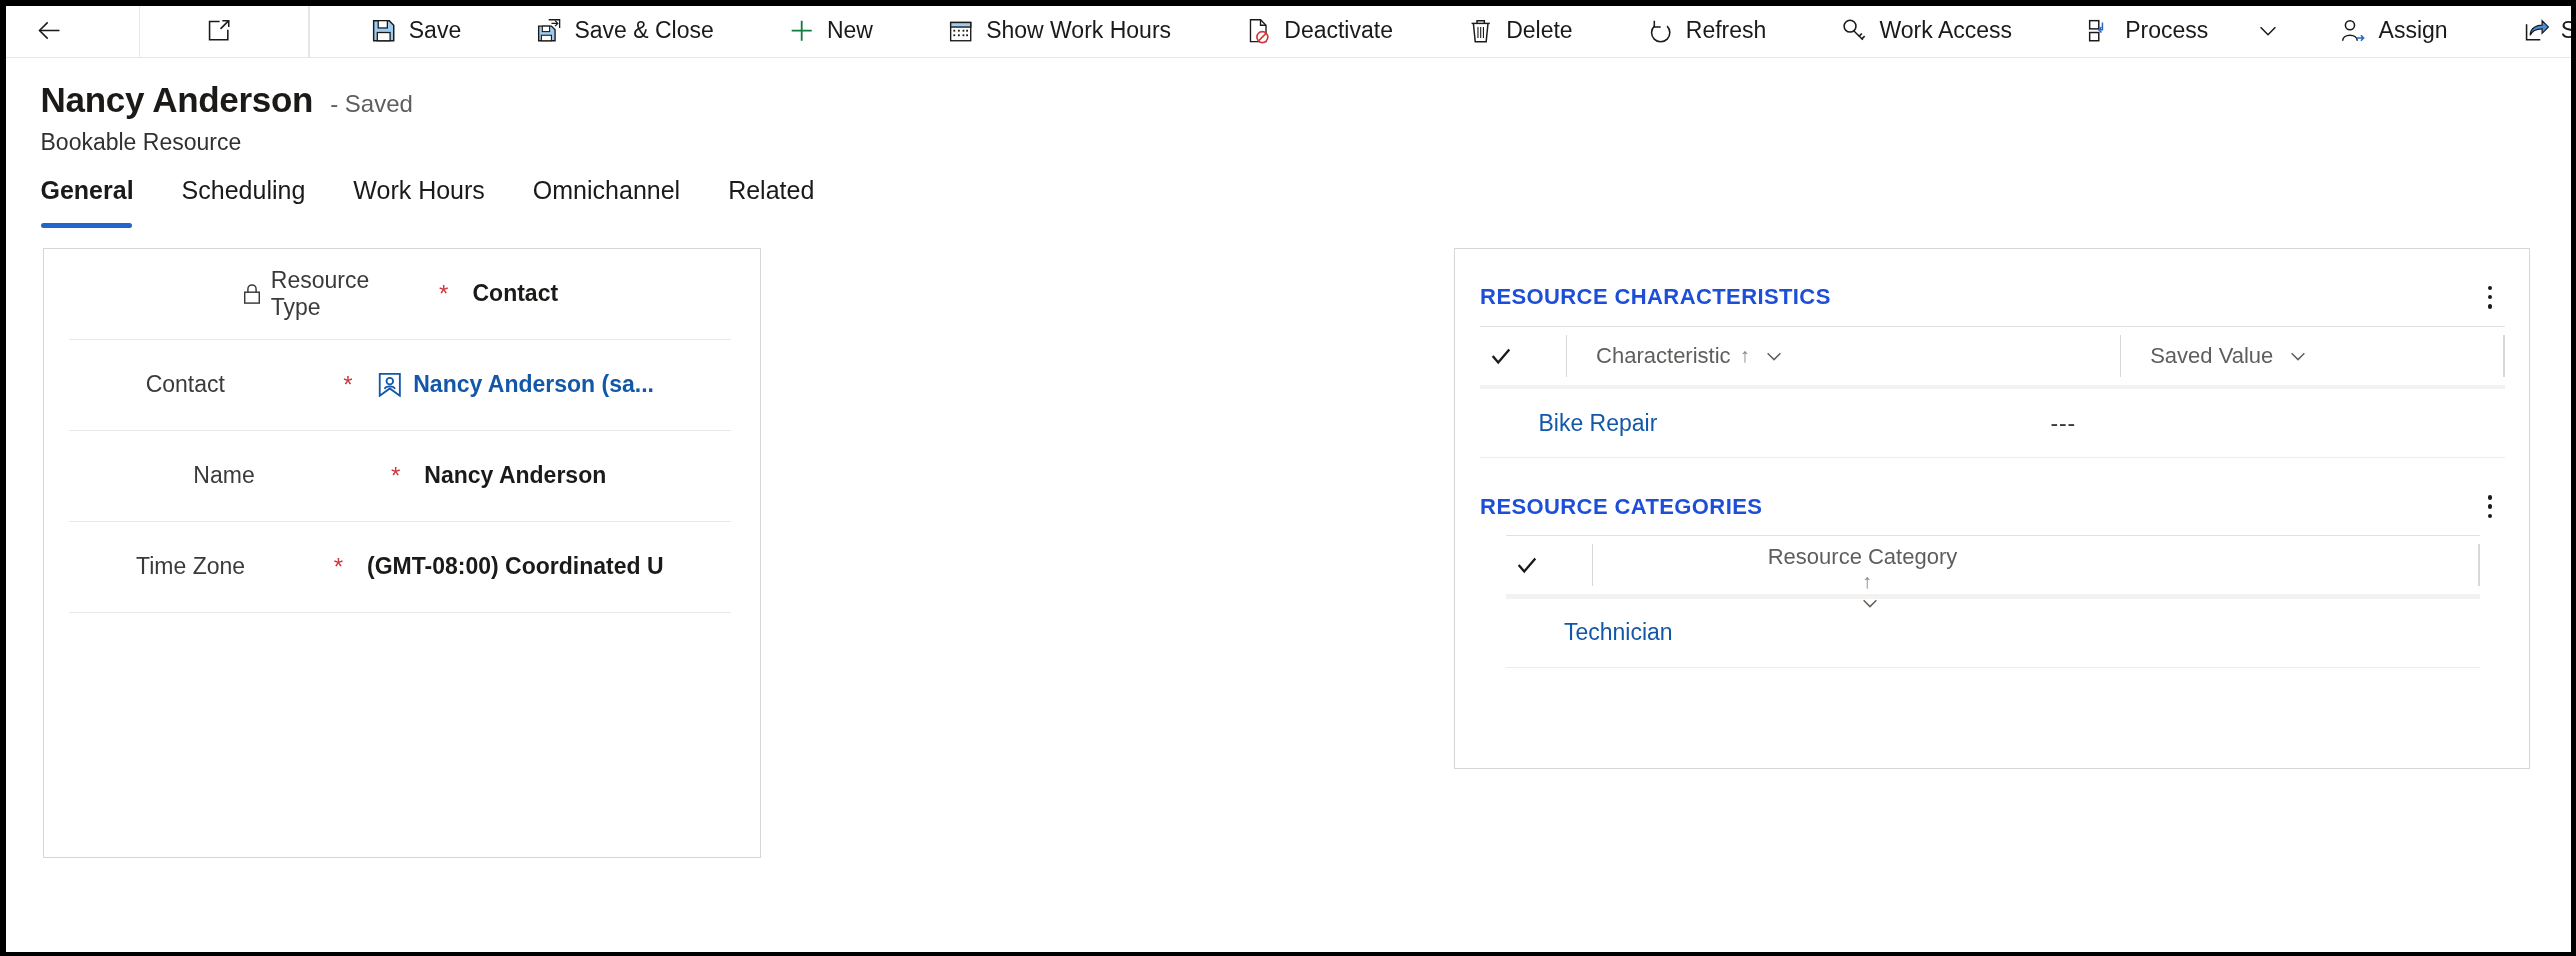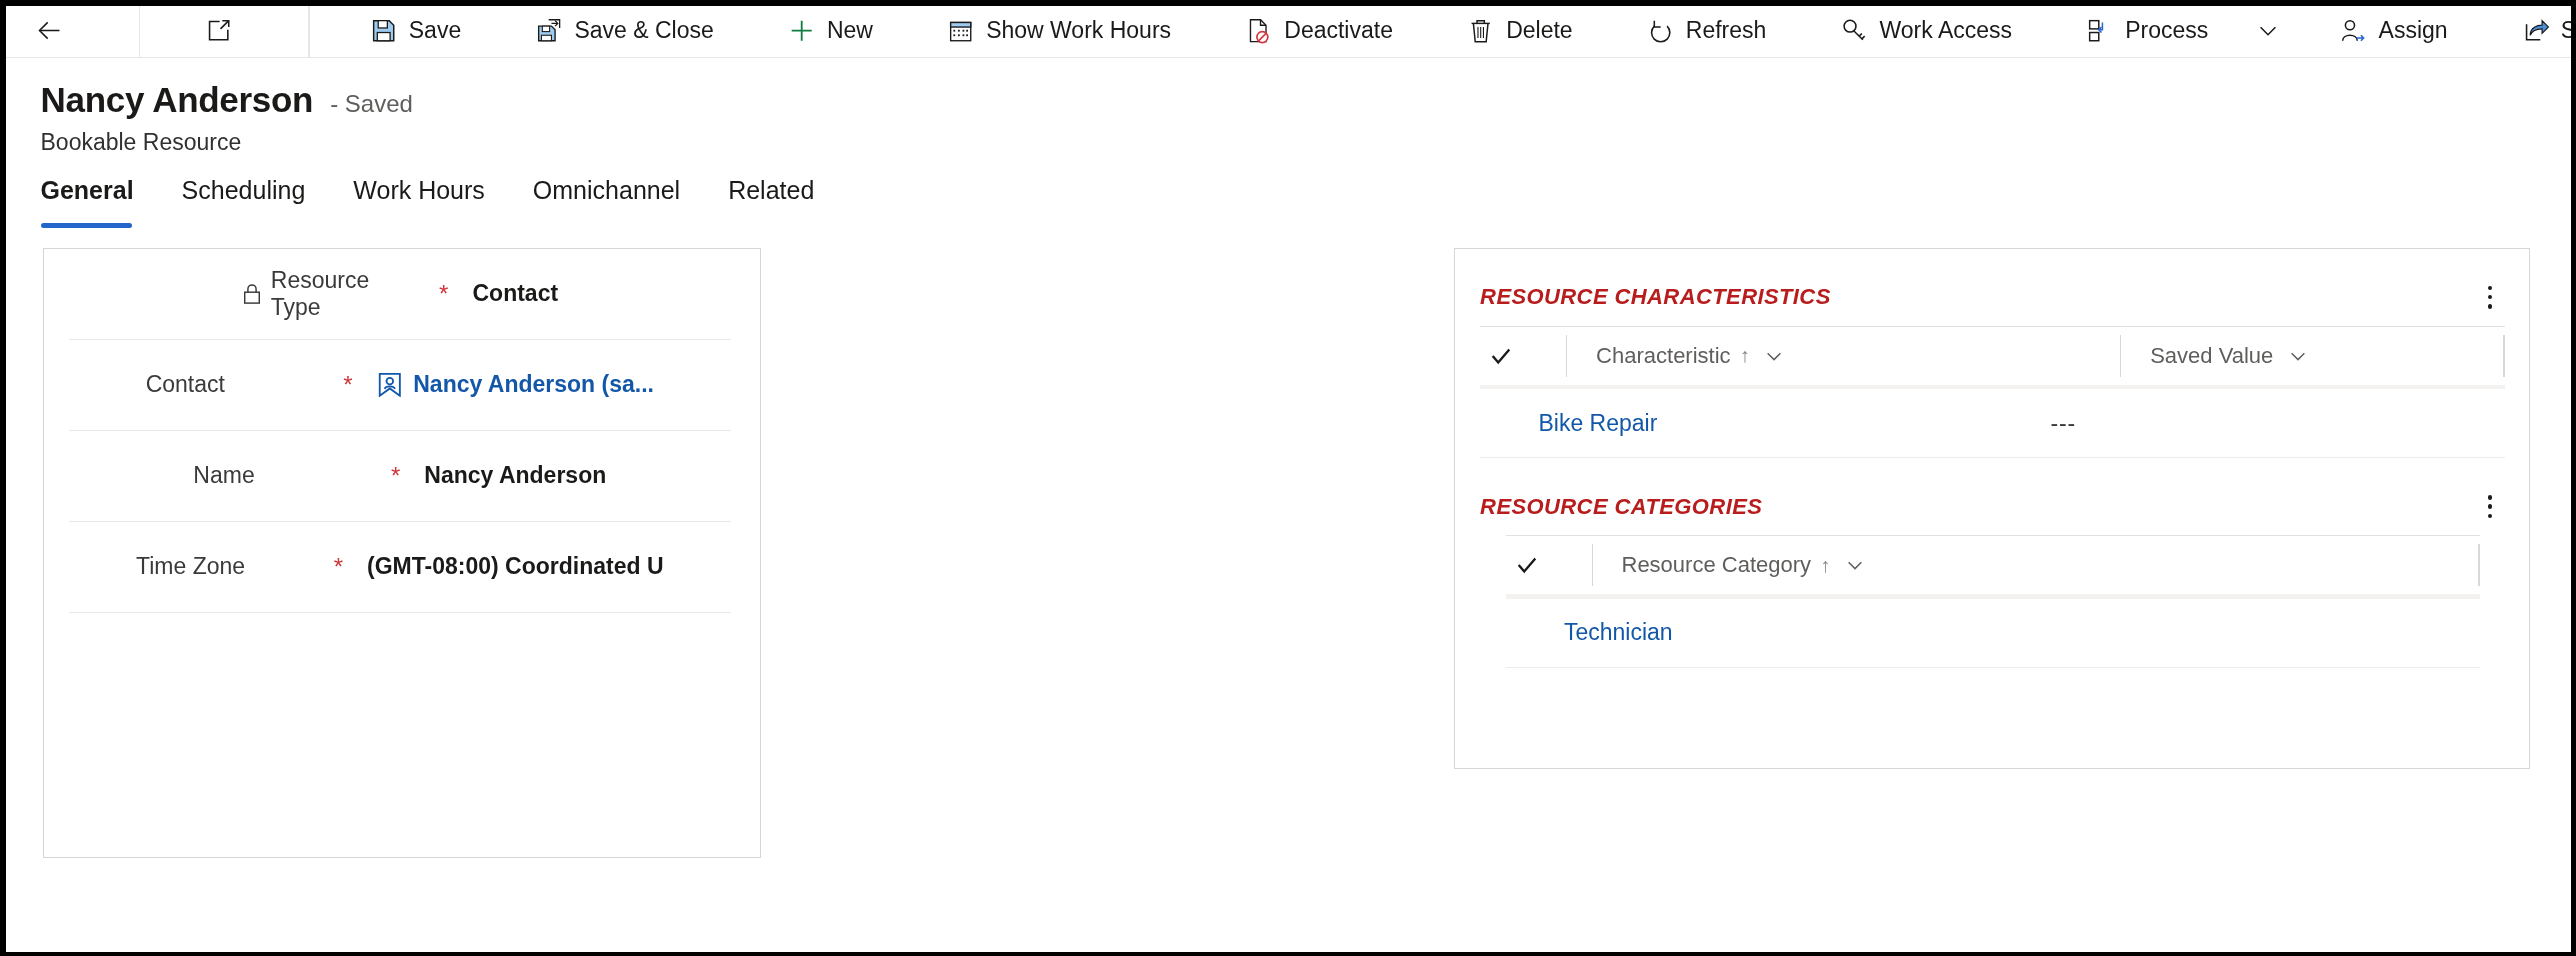--- a/index.html
+++ b/index.html
@@ -115,23 +115,22 @@
   .fvalue .recic{display:inline-flex;align-items:center;margin-right:11px;flex:none;}
 
   
   .sect-head{
     display:flex;align-items:center;
     padding:0 24px 0 25.6px;
     height:57px;
     margin-top:20px;
   }
   .sect-title{
-    font-size:22px;font-weight:bold;color:#b91c1c;
+    font-size:22px;font-weight:bold;color:#1d4ed8;
     letter-spacing:0.4px;
-    font-style:italic;
   }
   .sect-menu{
     margin-left:auto;
     display:flex;flex-direction:column;align-items:center;justify-content:center;
     width:29px;height:37px;
   }
   .sect-menu i{display:block;width:4.6px;height:4.6px;border-radius:50%;background:#1b1a19;margin:2.3px 0;}
 
   .grid{margin:0 24px 0 25.6px;}
   .grid-head{
@@ -478,21 +477,21 @@
         </span>
       </div>
 
       <div class="grid" style="margin-left:51px;margin-right:49px;">
         <div class="grid-head">
           <div class="gh-check">
             <svg width="24" height="24" viewBox="0 0 26 26">
                 <path d="M4 13 L10 20 L22 6" fill="none" stroke="#1b1a19" stroke-width="2.6"></path>
               </svg>
           </div>
-          <div class="gh-col" style="width:512px;">
+          <div class="gh-col" style="width:512px;flex-direction:column;">
             <span>Resource Category</span>
             <span class="sortup">↑</span>
             <span class="cdown">
               <svg width="20" height="20" viewBox="0 0 22 22">
                   <path d="M4 8 L11 15 L18 8" fill="none" stroke="#605e5c" stroke-width="1.6"></path>
                 </svg>
             </span>
           </div>
           <div class="gh-spacer"></div>
         </div>

